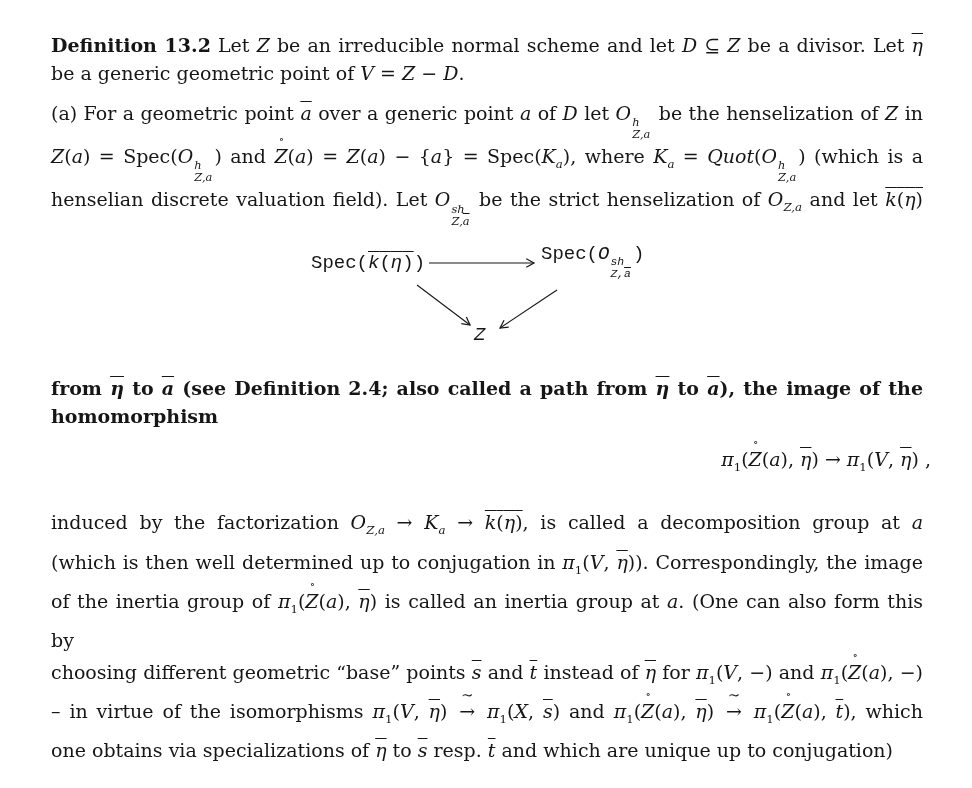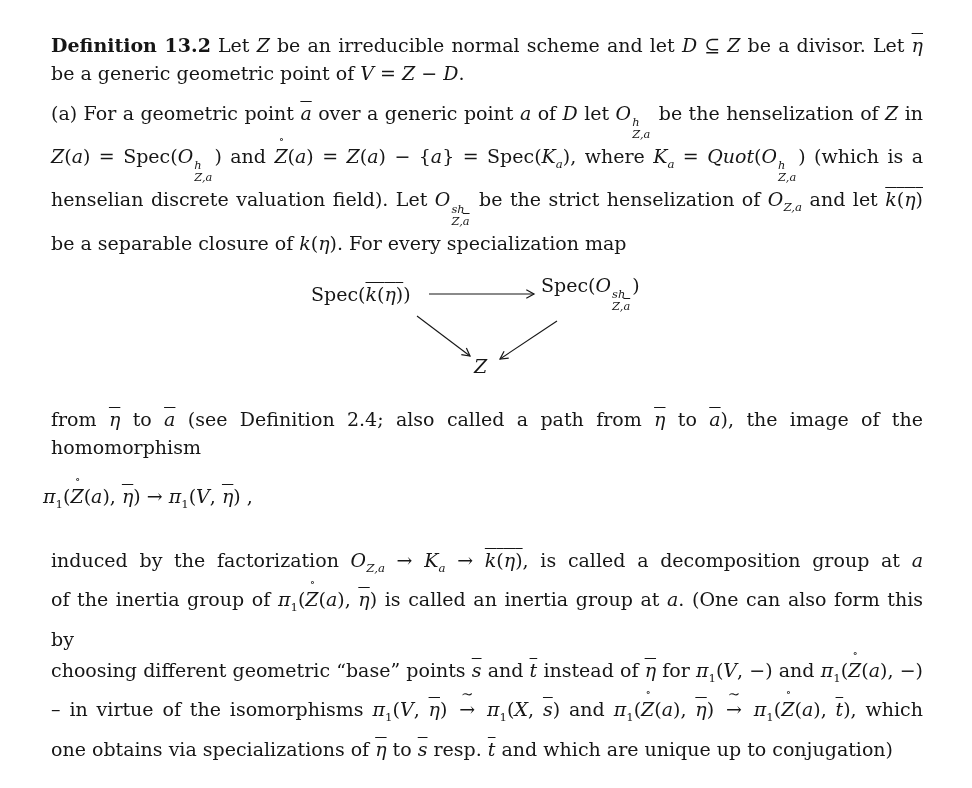--- a/index.html
+++ b/index.html
@@ -14,44 +14,44 @@
     font-size:19px;
     overflow:hidden;
   }
   .para{margin:8px;}
   .line{display:block;}
   .j{text-align:justify;text-align-last:justify;}
   .l{text-align:center;text-align-last:left;}
   .lh28 .line{line-height:28px;}
   .lh31 .line{line-height:31.5px;}
   .mt11{margin-top:11px;}
-  .mt14{margin-top:14px;}
+  .mt14{margin-top:14px;font-weight:bold;}
   b{font-weight:bold;}
   i{font-style:italic;}
   .cal{font-style:italic;}
   sub{font-size:0.62em;}
   
   .ov{text-decoration:overline;text-decoration-thickness:1px;}
   
   .rng{position:relative;display:inline-block;font-style:italic;}
   .rng::before{content:'\2218';position:absolute;top:-0.62em;left:55%;transform:translateX(-50%);
     font-size:0.60em;line-height:1;font-style:normal;}
   
   .ss{display:inline-flex;flex-direction:column;align-items:flex-start;
     vertical-align:-0.55em;font-size:0.60em;line-height:1.05;margin:0 2px 0 1px;}
   
   .simto{position:relative;display:inline-block;margin:0 3px;}
   .simto::before{content:'\223C';position:absolute;top:-0.52em;left:50%;transform:translateX(-50%);
     font-size:0.78em;line-height:1;}
   
-  .diagram{position:relative;height:122px;margin-top:10px;}
+  .diagram{position:relative;height:122px;margin-top:10px;font-family:Liberation Mono, monospace;}
   .dlabel{position:absolute;white-space:nowrap;line-height:26px;}
   .darrows{position:absolute;left:0;top:0;}
   
-  .display{text-align:left;line-height:30px;margin-top:20px;margin-bottom:0;}
+  .display{text-align:right;line-height:30px;margin-top:14px;margin-bottom:0;}
   .p4gap{margin-top:26px;}
 </style>
 </head>
 <body>
 
 <div class="page">
 
   <div class="para lh28">
     <div class="line j"><b>Definition 13.2</b> Let <i>Z</i> be an irreducible normal scheme and let <i>D</i> ⊆ <i>Z</i> be a divisor. Let <span class="ov"><i>η</i></span></div>
     <div class="line l">be a generic geometric point of <i>V</i> = <i>Z</i> − <i>D</i>.</div>
@@ -66,21 +66,20 @@
           <span><i>h</i></span>
           <span><i>Z,a</i></span>
         </span>) and <span class="rng">Z</span>(<i>a</i>) = <i>Z</i>(<i>a</i>) − {<i>a</i>} = Spec(<i>K</i><sub><i>a</i></sub>), where <i>K</i><sub><i>a</i></sub> = <i>Quot</i>(<i class="cal">O</i><span class="ss">
           <span><i>h</i></span>
           <span><i>Z,a</i></span>
         </span>) (which is a</div>
     <div class="line j">henselian discrete valuation field). Let <i class="cal">O</i><span class="ss">
           <span><i>sh</i></span>
           <span><i>Z,</i><span class="ov"><i>a</i></span></span>
         </span> be the strict henselization of <i class="cal">O</i><sub><i>Z,a</i></sub> and let <span class="ov"><i>k</i>(<i>η</i>)</span></div>
-    <div class="line l">be a separable closure of <i>k</i>(<i>η</i>). For every specialization map</div>
   </div>
 
   <div class="diagram">
     <svg class="darrows" width="888" height="122" viewBox="0 0 888 122">
       <defs>
         <marker id="arr" viewBox="0 0 10 10" refX="8.5" refY="5" markerWidth="10" markerHeight="10" orient="auto">
           <path d="M1.5,1.2 L8.5,5 L1.5,8.8" fill="none" stroke="#161616" stroke-width="1.1"></path>
         </marker>
       </defs>
       <line x1="386" y1="25" x2="491" y2="25" stroke="#161616" stroke-width="1.1" marker-end="url(#arr)"></line>
@@ -96,19 +95,20 @@
   </div>
 
   <div class="para lh28 mt14">
     <div class="line j">from <span class="ov"><i>η</i></span> to <span class="ov"><i>a</i></span> (see Definition 2.4; also called a path from <span class="ov"><i>η</i></span> to <span class="ov"><i>a</i></span>), the image of the homomorphism</div>
   </div>
 
   <div class="display"><i>π</i><sub>1</sub>(<span class="rng">Z</span>(<i>a</i>), <span class="ov"><i>η</i></span>) → <i>π</i><sub>1</sub>(<i>V</i>, <span class="ov"><i>η</i></span>) ,</div>
 
   <div class="para lh31 p4gap">
     <div class="line j">induced by the factorization <i class="cal">O</i><sub><i>Z,a</i></sub> → <i>K</i><sub><i>a</i></sub> → <span class="ov"><i>k</i>(<i>η</i>)</span>, is called a decomposition group at <i>a</i></div>
+    <div class="line j">(which is then well determined up to conjugation in <i>π</i><sub>1</sub>(<i>V</i>, <span class="ov"><i>η</i></span>)). Correspondingly, the image</div>
     <div class="line j">of the inertia group of <i>π</i><sub>1</sub>(<span class="rng">Z</span>(<i>a</i>), <span class="ov"><i>η</i></span>) is called an inertia group at <i>a</i>. (One can also form this by</div>
     <div class="line j">choosing different geometric “base” points <span class="ov"><i>s</i></span> and <span class="ov"><i>t</i></span> instead of <span class="ov"><i>η</i></span> for <i>π</i><sub>1</sub>(<i>V</i>, −) and <i>π</i><sub>1</sub>(<span class="rng">Z</span>(<i>a</i>), −)</div>
     <div class="line j">– in virtue of the isomorphisms <i>π</i><sub>1</sub>(<i>V</i>, <span class="ov"><i>η</i></span>) <span class="simto">→</span> <i>π</i><sub>1</sub>(<i>X</i>, <span class="ov"><i>s</i></span>) and <i>π</i><sub>1</sub>(<span class="rng">Z</span>(<i>a</i>), <span class="ov"><i>η</i></span>) <span class="simto">→</span> <i>π</i><sub>1</sub>(<span class="rng">Z</span>(<i>a</i>), <span class="ov"><i>t</i></span>), which</div>
     <div class="line l">one obtains via specializations of <span class="ov"><i>η</i></span> to <span class="ov"><i>s</i></span> resp. <span class="ov"><i>t</i></span> and which are unique up to conjugation)</div>
   </div>
 
 </div>
 
 </body></html>

